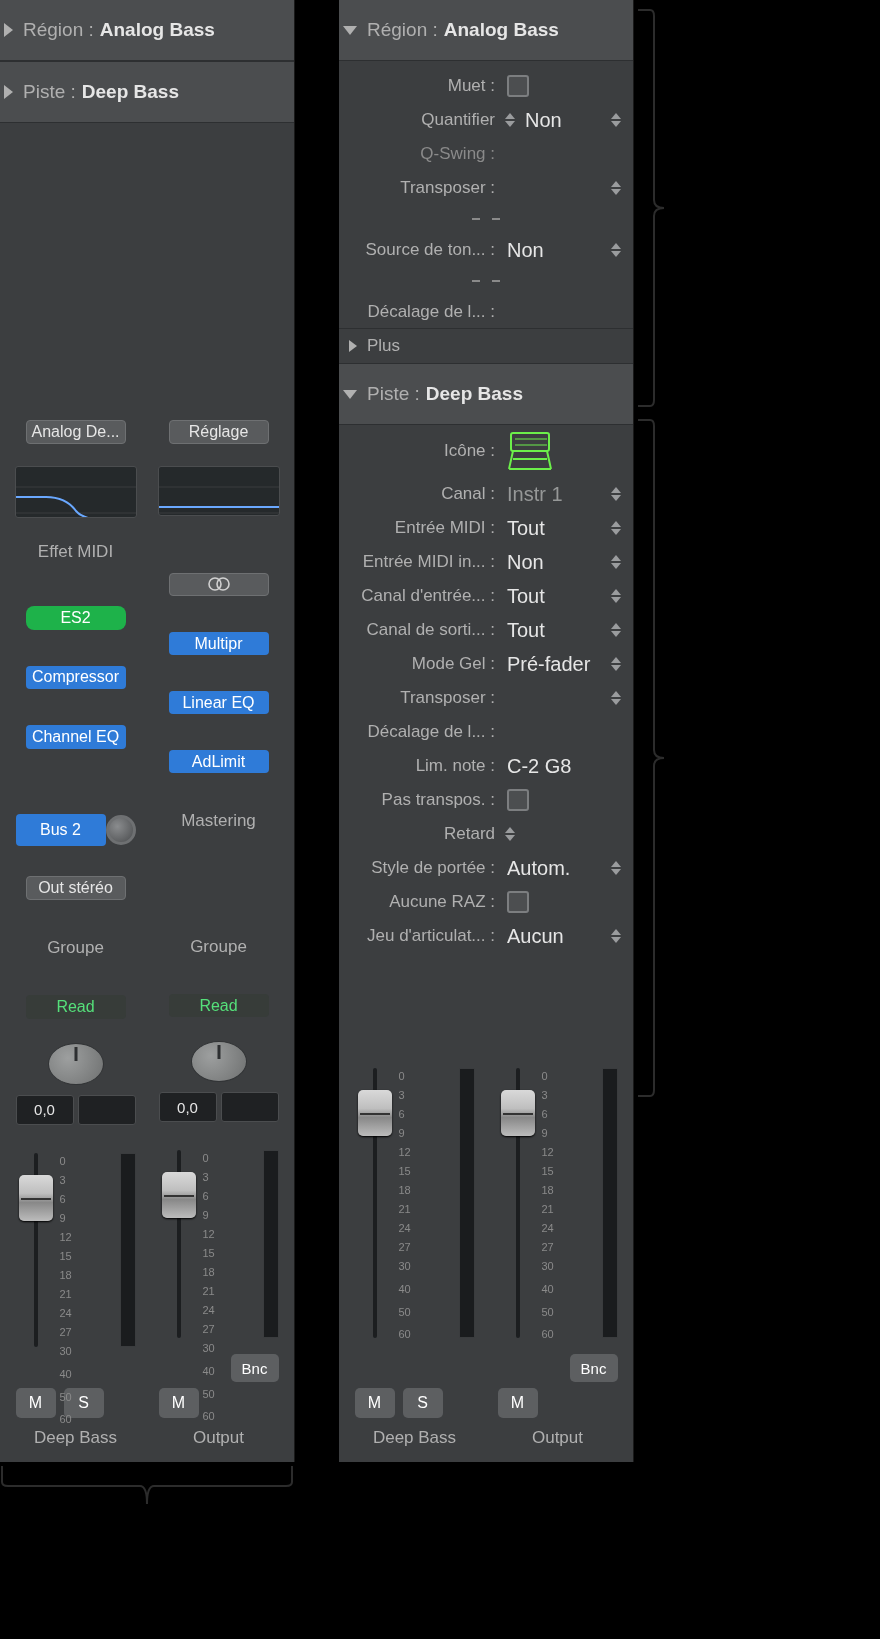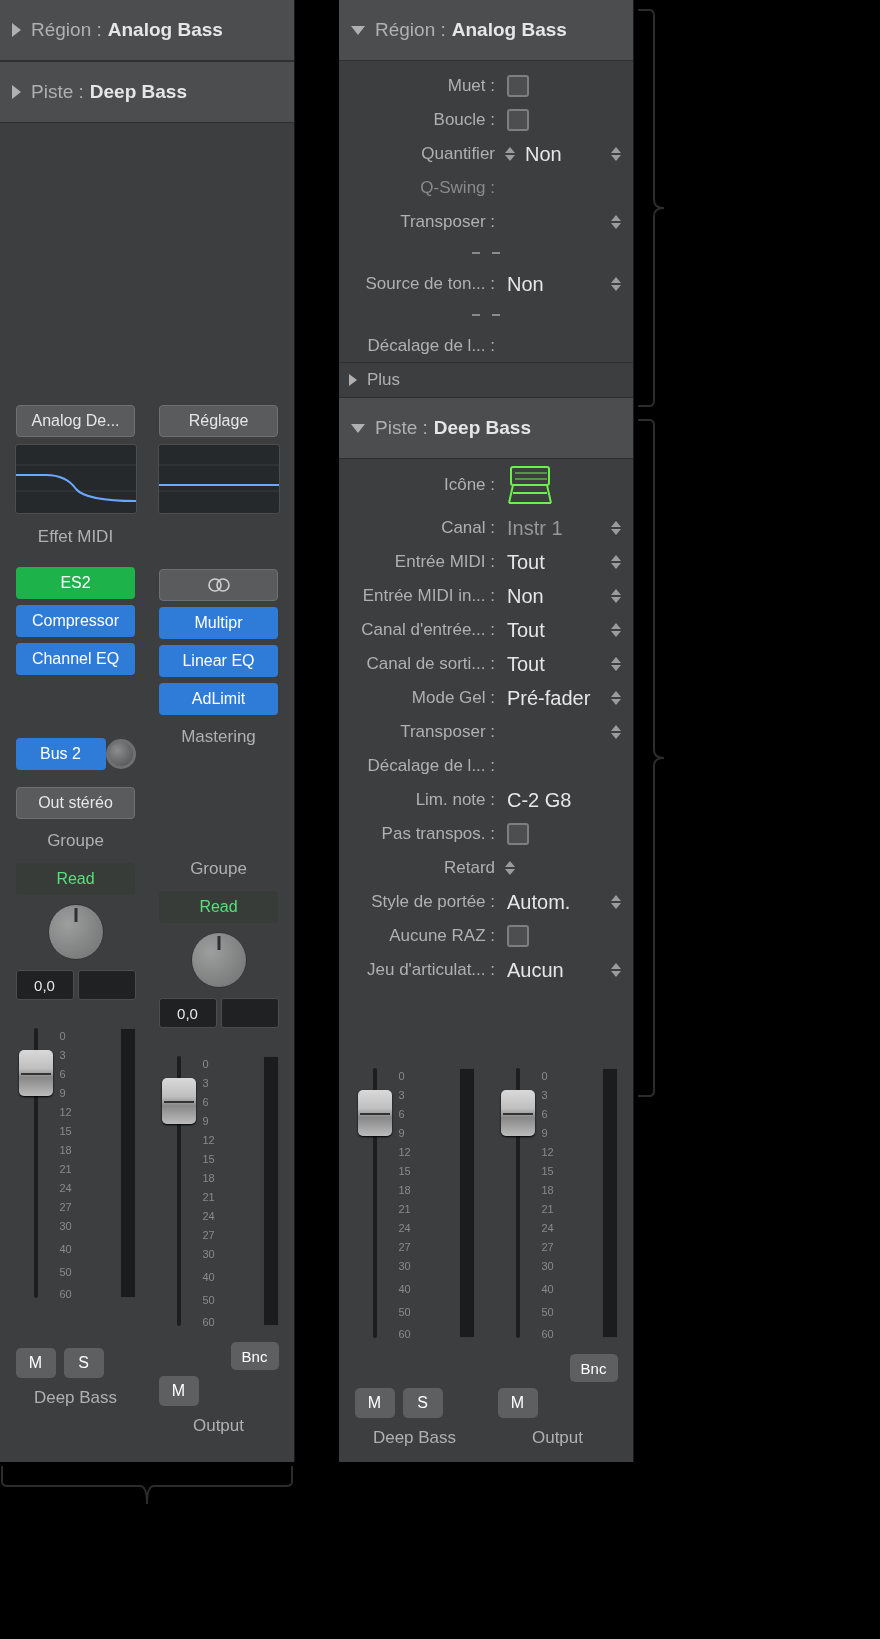--- a/index.html
+++ b/index.html
@@ -16,34 +16,34 @@
     --header-bg:#4b4d4f;
     --chip-bg:#595b5d;
     --border:#5c5e60;
     font-family: -apple-system, "Helvetica Neue", Arial, sans-serif;
   }
   html,body{margin:0;padding:0;background:#000;width:880px;height:1639px;overflow:hidden;}
   .stage{position:relative;width:880px;height:1639px;}
   .panel-left{position:absolute;left:0;top:0;width:294px;height:1462px;background:var(--bg-dark);border-right:1px solid #1a1a1a;}
   .panel-right{position:absolute;left:339px;top:0;width:294px;height:1462px;background:var(--bg-dark);border-right:1px solid #1a1a1a;}
 
-  .hdr{height:60px;display:flex;align-items:center;padding:0 12px;background:var(--header-bg);border-bottom:1px solid #2d2f31;font-size:19px;color:var(--text-main);}
+  .hdr{height:60px;display:flex;align-items:center;padding:0 4px;background:var(--header-bg);border-bottom:1px solid #2d2f31;font-size:19px;color:var(--text-main);}
   .hdr.sub{border-top:1px solid #2d2f31;}
   .disclosure{width:0;height:0;display:inline-block;margin-right:10px;}
   .disclosure.right{border-top:7px solid transparent;border-bottom:7px solid transparent;border-left:9px solid var(--text-dim);}
   .disclosure.down{border-left:7px solid transparent;border-right:7px solid transparent;border-top:9px solid var(--text-dim);}
   .hdr .lbl{color:var(--text-dim);margin-right:6px;}
   .hdr .val{color:var(--text-main);font-weight:600;}
 
   .strip-area{position:absolute;left:4px;right:4px;bottom:0;display:flex;}
   .strip{flex:1;padding:2px 4px 14px 4px;display:flex;flex-direction:column;align-items:center;}
-  .slot{width:119px;height:32px;margin:3px 0;border-radius:4px;display:flex;align-items:center;justify-content:center;font-size:16px;box-sizing:border-box;}
+  .slot{width:100px;height:32px;margin:18px 0;border-radius:4px;display:flex;align-items:center;justify-content:center;font-size:16px;box-sizing:border-box;}
   .slot.chip{background:var(--chip-bg);color:var(--text-main);border:1px solid #6e7072;}
   .slot.text{color:var(--text-dim);font-size:17px;}
-  .slot.hl-green{background:var(--green);color:#fff;}
+  .slot.hl-green{background:var(--green);color:#fff;border-radius:8px;}
   .slot.hl-blue{background:var(--blue);color:#fff;}
   .slot.read{background:#373c39;color:var(--read-green);}
   .eq-box{width:120px;height:68px;margin:4px 0;background:#25292b;border:1px solid #4b4d4f;border-radius:3px;position:relative;overflow:hidden;}
   .eq-box svg{position:absolute;inset:0;}
   .bus-row{display:flex;align-items:center;gap:0;width:120px;margin:12px 0 4px 0;}
   .bus-pill{flex:1;height:32px;border-radius:4px;background:var(--blue);color:#fff;display:flex;align-items:center;justify-content:center;font-size:16px;}
   .send-knob{width:24px;height:24px;border-radius:50%;background:radial-gradient(circle at 35% 35%,#8a8c8e,#4a4c4e);border:3px solid #6e7072;}
   .pan-knob{width:54px;height:54px;border-radius:50%;background:radial-gradient(circle at 35% 35%,#9d9f9f,#6e7070);border:1px solid #323436;position:relative;margin:6px 0;}
   .pan-knob::after{content:"";position:absolute;left:50%;top:3px;width:3px;height:14px;background:#2d2f31;transform:translateX(-50%);}
   .db-row{display:flex;width:120px;gap:4px;margin:4px 0;}
@@ -237,24 +237,20 @@
       <span class="lbl">Région :</span>
       <span class="val">Analog Bass</span>
     </div>
 
     <div class="insp">
       <div class="row first">
           <div class="k">Muet :</div>
           <div class="ck"></div>
         </div>
       <div class="row">
-          <div class="k">Boucle :</div>
-          <div class="ck"></div>
-        </div>
-      <div class="row">
         <div class="k">Quantifier</div>
         <div class="stepper kstepper">
             <div class="up"></div>
             <div class="dn"></div>
           </div>
         <div class="v">Non</div>
         <div class="stepper">
             <div class="up"></div>
             <div class="dn"></div>
           </div>

